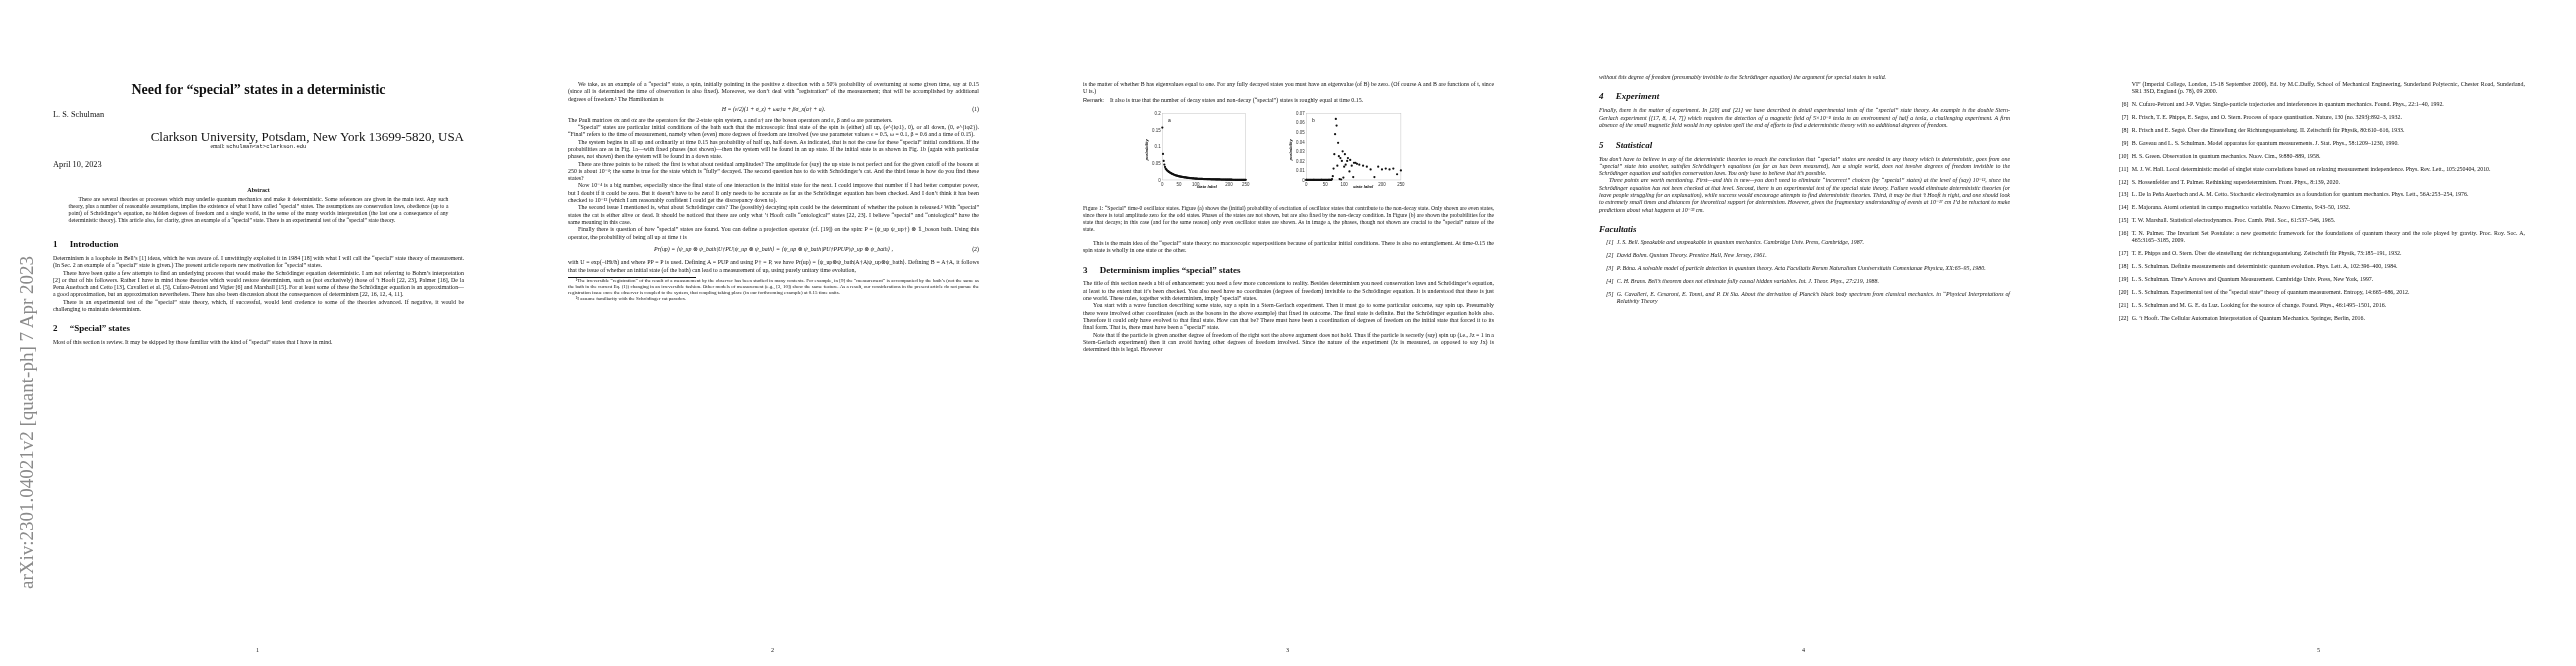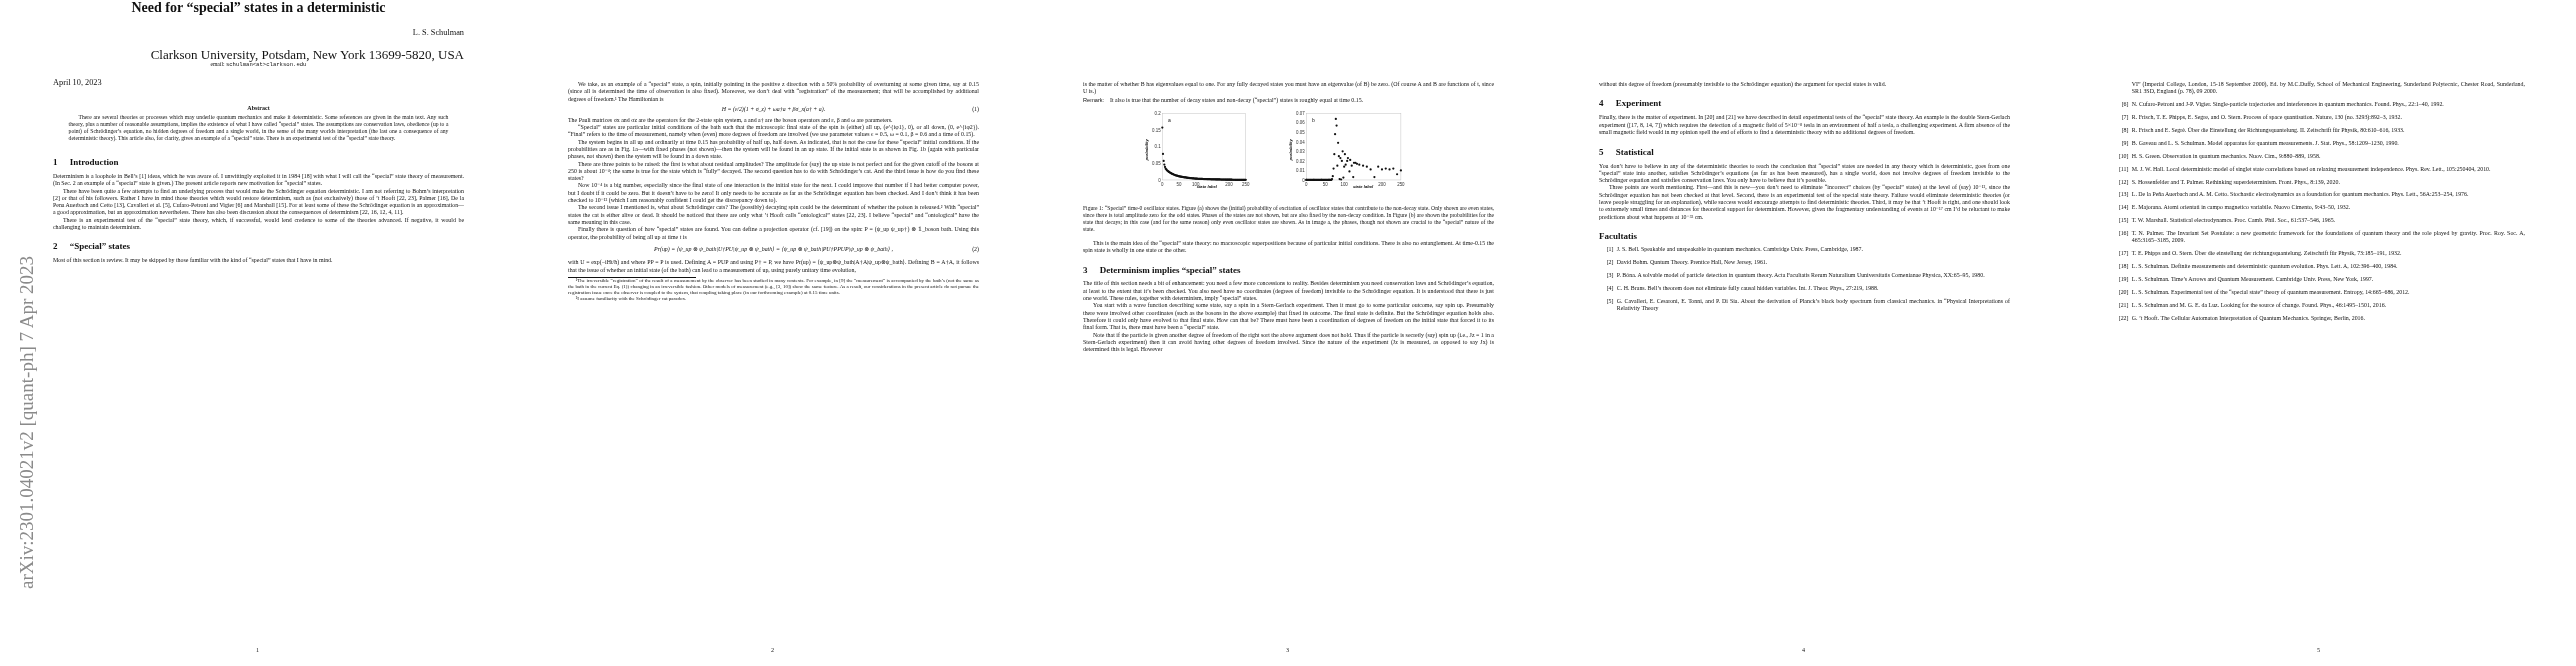--- a/index.html
+++ b/index.html
@@ -5,22 +5,22 @@
   html, body { margin:0; padding:0; background:#ffffff; }
   body { width:2576px; height:667px; position:relative; overflow:hidden;
          font-family:"Liberation Serif", "DejaVu Serif", serif; color:#111; }
   .page { position:absolute; top:0; width:515px; height:667px; background:#fff; }
   .content { position:absolute; left:53px; width:411px; font-size:5.9px; line-height:7.3px; text-align:justify; }
   p { margin:0; }
   .ind { text-indent:10px; }
   .arxiv { position:absolute; left:15.6px; top:89px; width:22px; height:500px; }
   .arxiv span { position:absolute; left:0; bottom:0; transform-origin:left bottom; transform:rotate(-90deg) translate(0,22px);
                 white-space:nowrap; font-size:19px; color:#8a8a8a; font-family:"Liberation Serif", serif; }
-  .title { text-align:center; font-weight:bold; font-size:14px; line-height:16.7px; }
-  .author { text-align:right; font-size:8.3px; margin-top:12.2px; }
+  .title { text-align:center; font-weight:bold; font-size:14px; line-height:16.7px; margin-top:82px; }
+  .author { text-align:left; font-size:8.3px; margin-top:12.2px; }
   .affil { text-align:right; font-size:13px; margin-top:15px; }
   .email { text-align:center; font-size:5.6px; margin-top:2.8px; }
   .email .mono { font-family:"Liberation Mono", monospace; }
   .date { font-size:8.3px; margin-top:10px; }
   .abs-head { text-align:center; font-weight:bold; font-size:6px; margin-top:19px; }
   .abstract { margin:1.7px 15.6px 0 15.6px; font-size:5.6px; line-height:7.1px; }
   h2 { font-size:9px; font-weight:bold; margin:12.2px 0 6.7px 0; }
   h2 .num { display:inline-block; width:16.7px; }
   .pnum { position:absolute; left:0; width:515px; text-align:center; top:647px; font-size:6.1px; }
   .eq { text-align:center; margin:3.3px 0; position:relative; font-style:italic; }
@@ -369,21 +369,21 @@
       <span class="num">3</span><span>Determinism implies “special” states</span>
     </h2>
     <p>The title of this section needs a bit of enhancement: you need a few more concessions to reality. Besides determinism you need conservation laws and Schrödinger’s equation, at least to the extent that it’s been checked. You also need have no coordinates (degrees of freedom) invisible to the Schrödinger equation. It is understood that there is just one world. These rules, together with determinism, imply “special” states.</p>
     <p class="ind">You start with a wave function describing some state, say a spin in a Stern-Gerlach experiment. Then it must go to some particular outcome, say spin up. Presumably there were involved other coordinates (such as the bosons in the above example) that fixed its outcome. The final state is definite. But the Schrödinger equation holds also. Therefore it could only have evolved to that final state. How can that be? There must have been a coordination of degrees of freedom on the initial state that forced it to its final form. That is, there must have been a “special” state.</p>
     <p class="ind">Note that if the particle is given another degree of freedom of the right sort the above argument does not hold. Thus if the particle is secretly (say) spin up (i.e., Jz = 1 in a Stern-Gerlach experiment) then it can avoid having other degrees of freedom involved. Since the nature of the experiment (Jz is measured, as opposed to say Jx) is determined this is legal. However</p>
   </div>
   <div class="pnum">3</div>
 </div>
 
 <div class="page" style="left:1546px;">
-  <div class="content" style="top:81px;">
+  <div class="content" style="top:74px;font-style:italic;">
     <p>without this degree of freedom (presumably invisible to the Schrödinger equation) the argument for special states is valid.</p>
     <h2>
       <span class="num">4</span><span>Experiment</span>
     </h2>
     <p>Finally, there is the matter of experiment. In [20] and [21] we have described in detail experimental tests of the “special” state theory. An example is the double Stern-Gerlach experiment ([17, 8, 14, 7]) which requires the detection of a magnetic field of 5×10⁻⁸ tesla in an environment of half a tesla, a challenging experiment. A firm absence of the small magnetic field would in my opinion spell the end of efforts to find a deterministic theory with no additional degrees of freedom.</p>
     <h2>
       <span class="num">5</span><span>Statistical</span>
     </h2>
     <p>You don’t have to believe in any of the deterministic theories to reach the conclusion that “special” states are needed in any theory which is deterministic, goes from one “special” state into another, satisfies Schrödinger’s equations (as far as has been measured), has a single world, does not involve degrees of freedom invisible to the Schrödinger equation and satisfies conservation laws. You only have to believe that it’s possible.</p>
     <p class="ind">Three points are worth mentioning. First—and this is new—you don’t need to eliminate “incorrect” choices (by “special” states) at the level of (say) 10⁻¹², since the Schrödinger equation has not been checked at that level. Second, there is an experimental test of the special state theory. Failure would eliminate deterministic theories (or leave people struggling for an explanation), while success would encourage attempts to find deterministic theories. Third, it may be that ’t Hooft is right, and one should look to extremely small times and distances for theoretical support for determinism. However, given the fragmentary understanding of events at 10⁻¹⁷ cm I’d be reluctant to make predictions about what happens at 10⁻³³ cm.</p>

